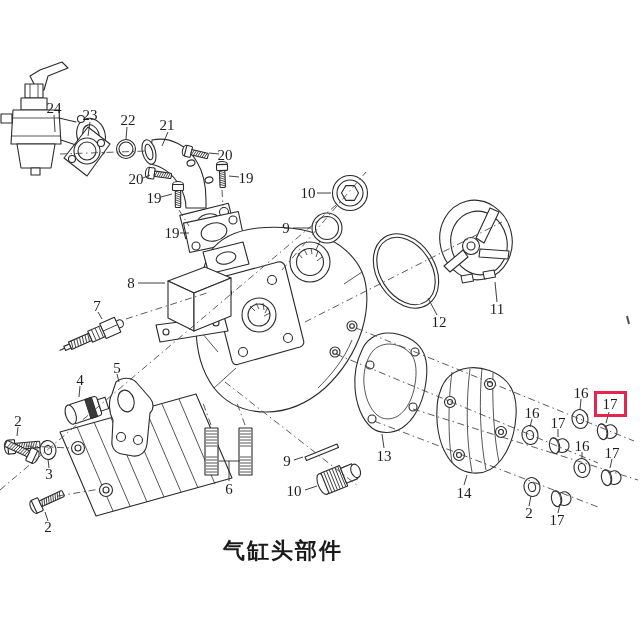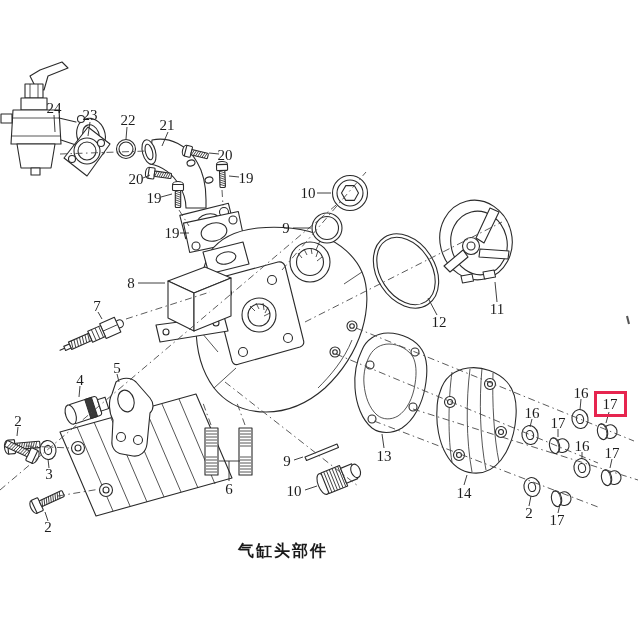--- a/index.html
+++ b/index.html
@@ -7,21 +7,21 @@
          font-family:"Liberation Serif","DejaVu Serif",serif;}
   .stage svg{position:absolute;left:0;top:0;}
   svg .ln{fill:none;stroke:#2b2b2b;stroke-width:1.1;stroke-linejoin:round;stroke-linecap:round;}
   svg .wh{fill:#ffffff;stroke:#2b2b2b;stroke-width:1.1;stroke-linejoin:round;}
   svg .thin{fill:none;stroke:#2b2b2b;stroke-width:0.8;}
   svg .dash{fill:none;stroke:#4a4a4a;stroke-width:0.9;stroke-dasharray:7 3.5 1.5 3.5;}
   svg .leader{fill:none;stroke:#2b2b2b;stroke-width:0.9;}
   .part-label{position:absolute;transform:translate(-50%,-50%);font-size:15px;color:#1d1d1d;
               line-height:1;white-space:nowrap;}
   .highlight-box{position:absolute;border:3px solid #e6254f;box-sizing:border-box;}
-  .caption{position:absolute;transform:translate(-50%,-50%);font-size:16px;font-weight:700;
+  .caption{position:absolute;transform:translate(-50%,-50%);font-size:22px;font-weight:700;
            letter-spacing:2px;color:#1a1a1a;font-family:"DejaVu Sans","Liberation Sans",sans-serif;}
 </style>
 </head>
 <body>
 
 <div class="stage">
 <svg width="640" height="640" viewBox="0 0 640 640">
   <defs>
     <g id="bolt-s">
       <ellipse class="wh" cx="-1.5" cy="0" rx="3" ry="5.5"></ellipse>

